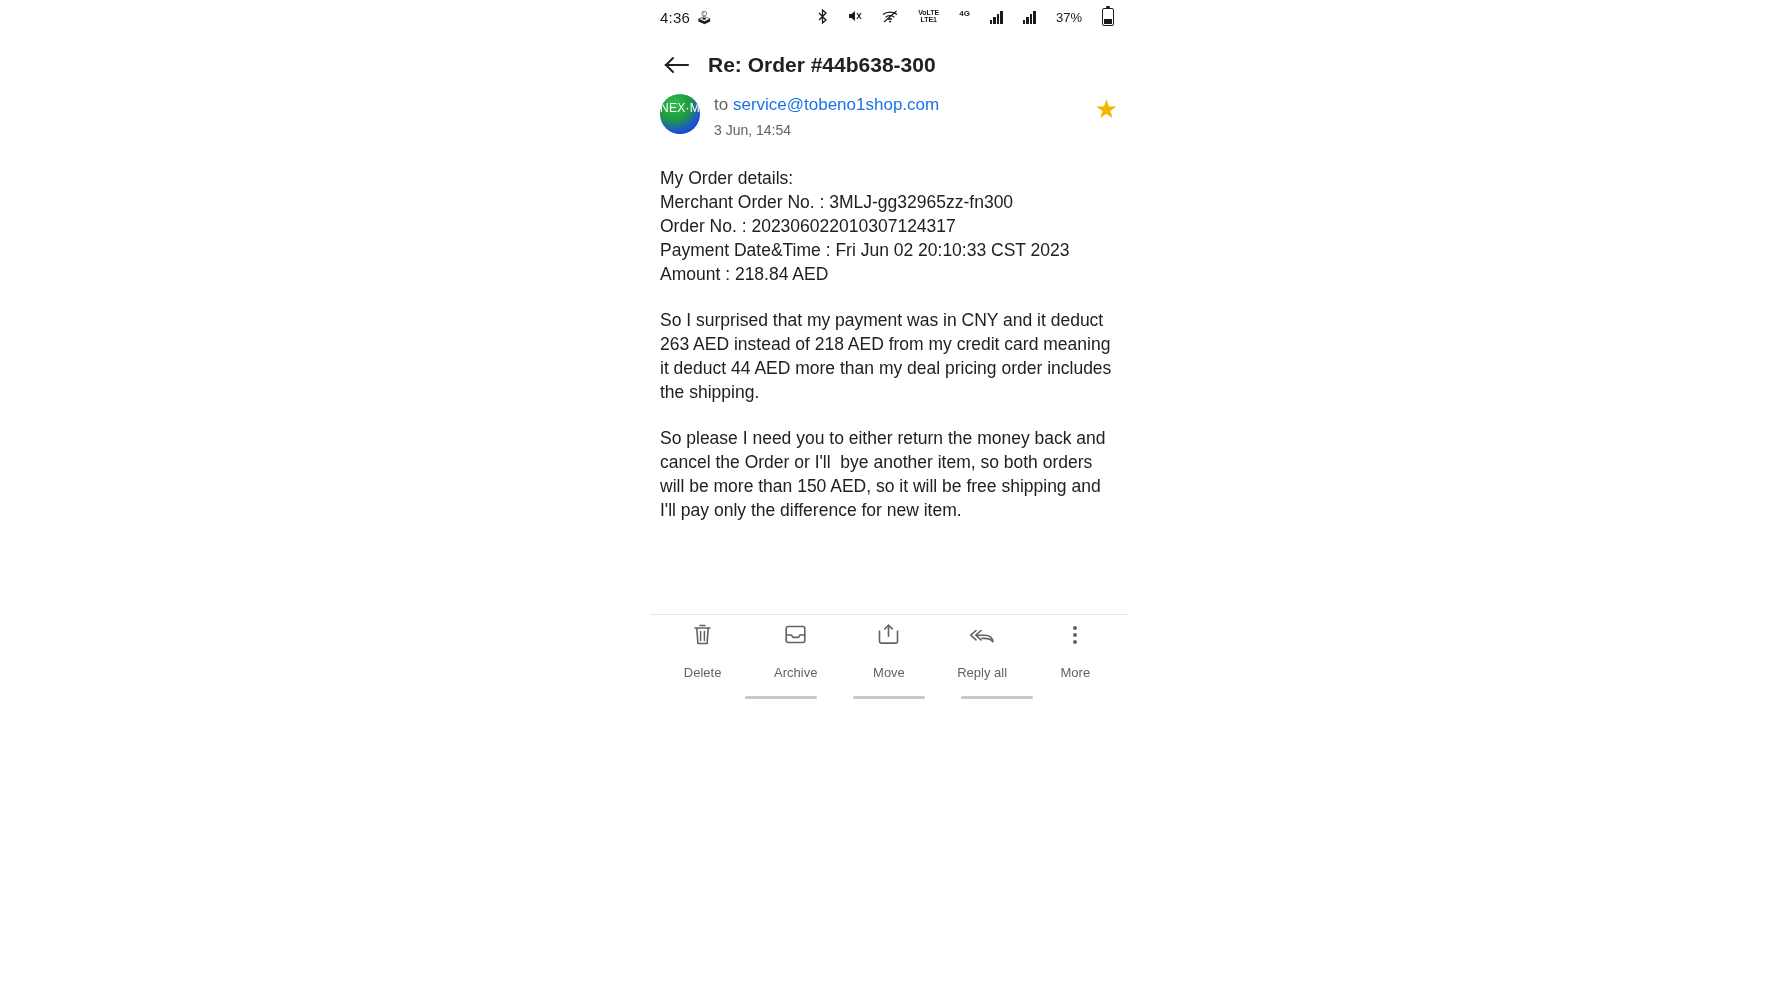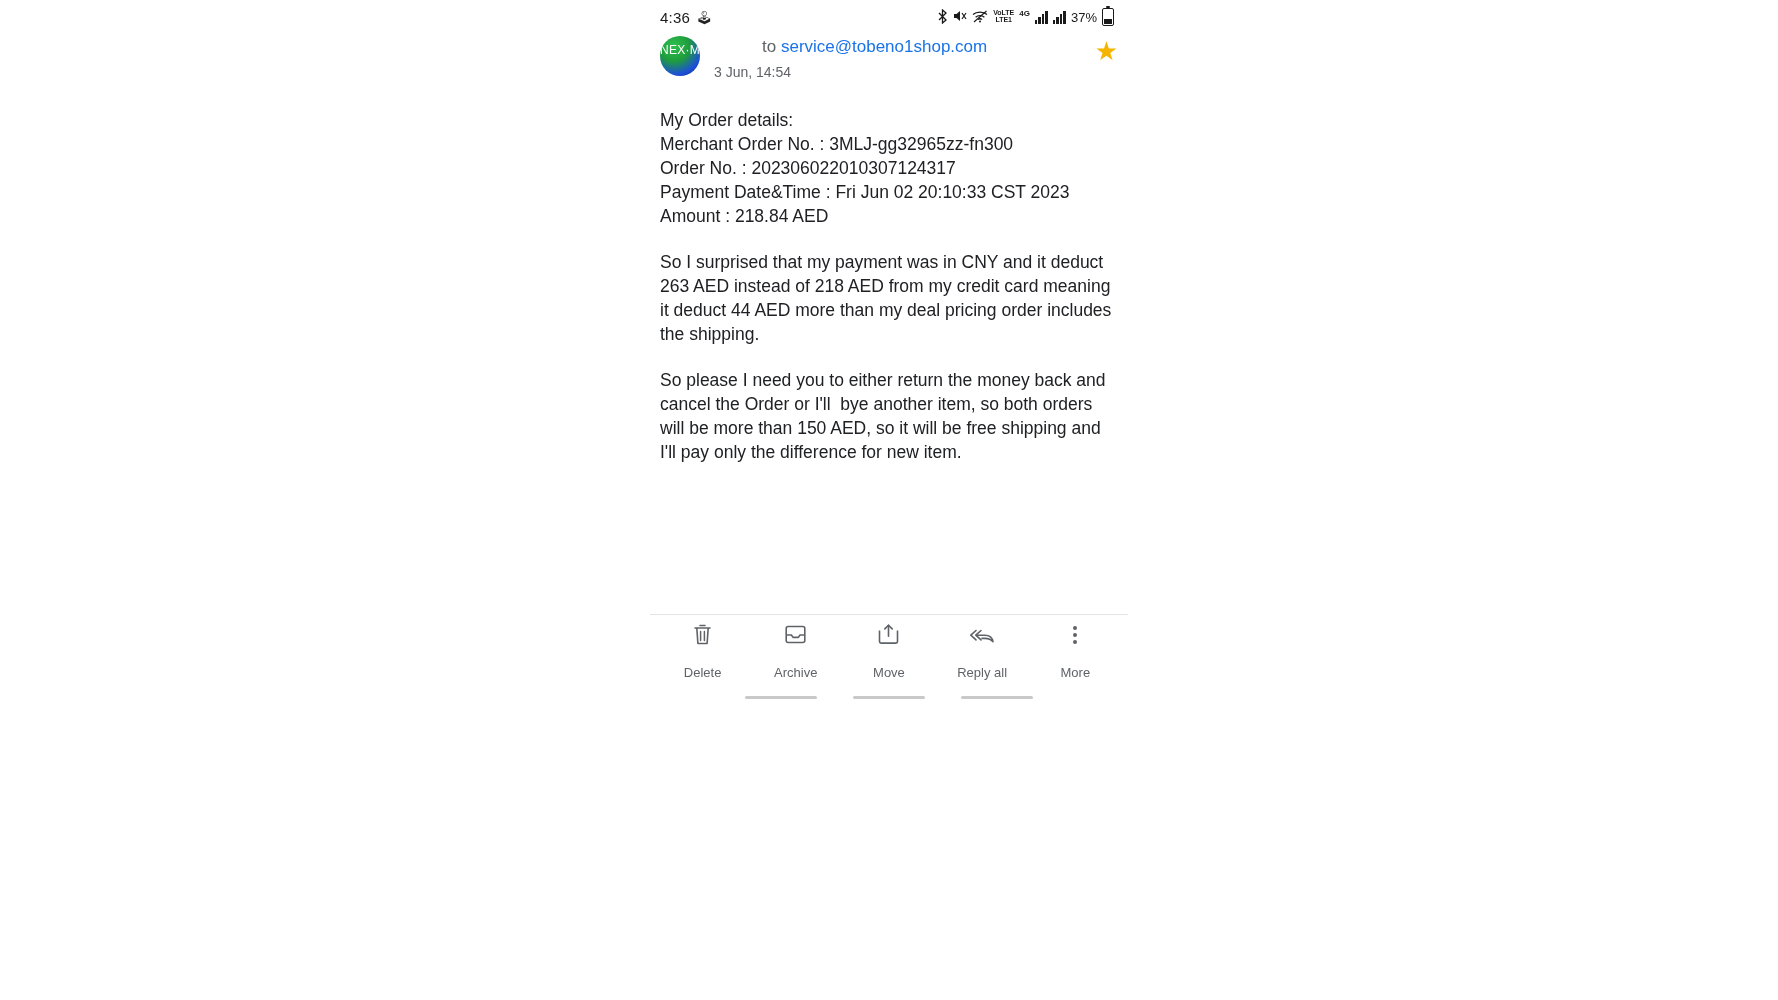--- a/index.html
+++ b/index.html
@@ -46,21 +46,21 @@
   .status-bt {
     margin-left: 6px;
     font-size: 13px;
     color: #222;
     line-height: 1;
   }
   .status-right {
     margin-left: auto;
     display: flex;
     align-items: center;
-    gap: 5px;
+    gap: 20px;
   }
   .status-right .si {
     font-size: 12px;
     color: #1a1a1a;
     line-height: 1;
     display: inline-block;
   }
   .vol-stack {
     display: inline-flex;
     flex-direction: column;
@@ -174,21 +174,20 @@
     font-family: "Liberation Sans", sans-serif;
   }
   .sender-meta {
     margin-left: 14px;
     padding-top: 2px;
   }
   .to-line {
     font-size: 17px;
     color: #5f6368;
     line-height: 22px;
-    margin-left: 48px;
   }
   .to-line .email {
     color: #1a73e8;
     cursor: pointer;
   }
   .date-line {
     font-size: 14px;
     color: #5f6368;
     margin-top: 4px;
     line-height: 20px;
@@ -327,20 +326,29 @@
             <i></i>
             <i></i>
             <i></i>
             <i></i>
           </span>
         <span class="battery-pct">37%</span>
         <span class="battery-icon"></span>
       </span>
     </div>
 
+    <div class="subject-row">
+      <div class="back-arrow">
+        <svg width="26" height="20" viewBox="0 0 26 20" aria-hidden="true">
+          <path d="M1.5 10 H24" stroke="#202124" stroke-width="2" stroke-linecap="round"></path>
+          <path d="M9 3 L2 10 L9 17" stroke="#202124" stroke-width="2" fill="none" stroke-linecap="round" stroke-linejoin="round"></path>
+        </svg>
+      </div>
+      <div class="subject-title">Re: Order #44b638-300</div>
+    </div>
 
     <div class="sender-row">
       <div class="avatar">
         <span class="avatar-text">NEX·ME</span>
       </div>
       <div class="sender-meta">
         <div class="to-line">
           <span>to</span>
           <span class="email">service@tobeno1shop.com</span>
         </div>

